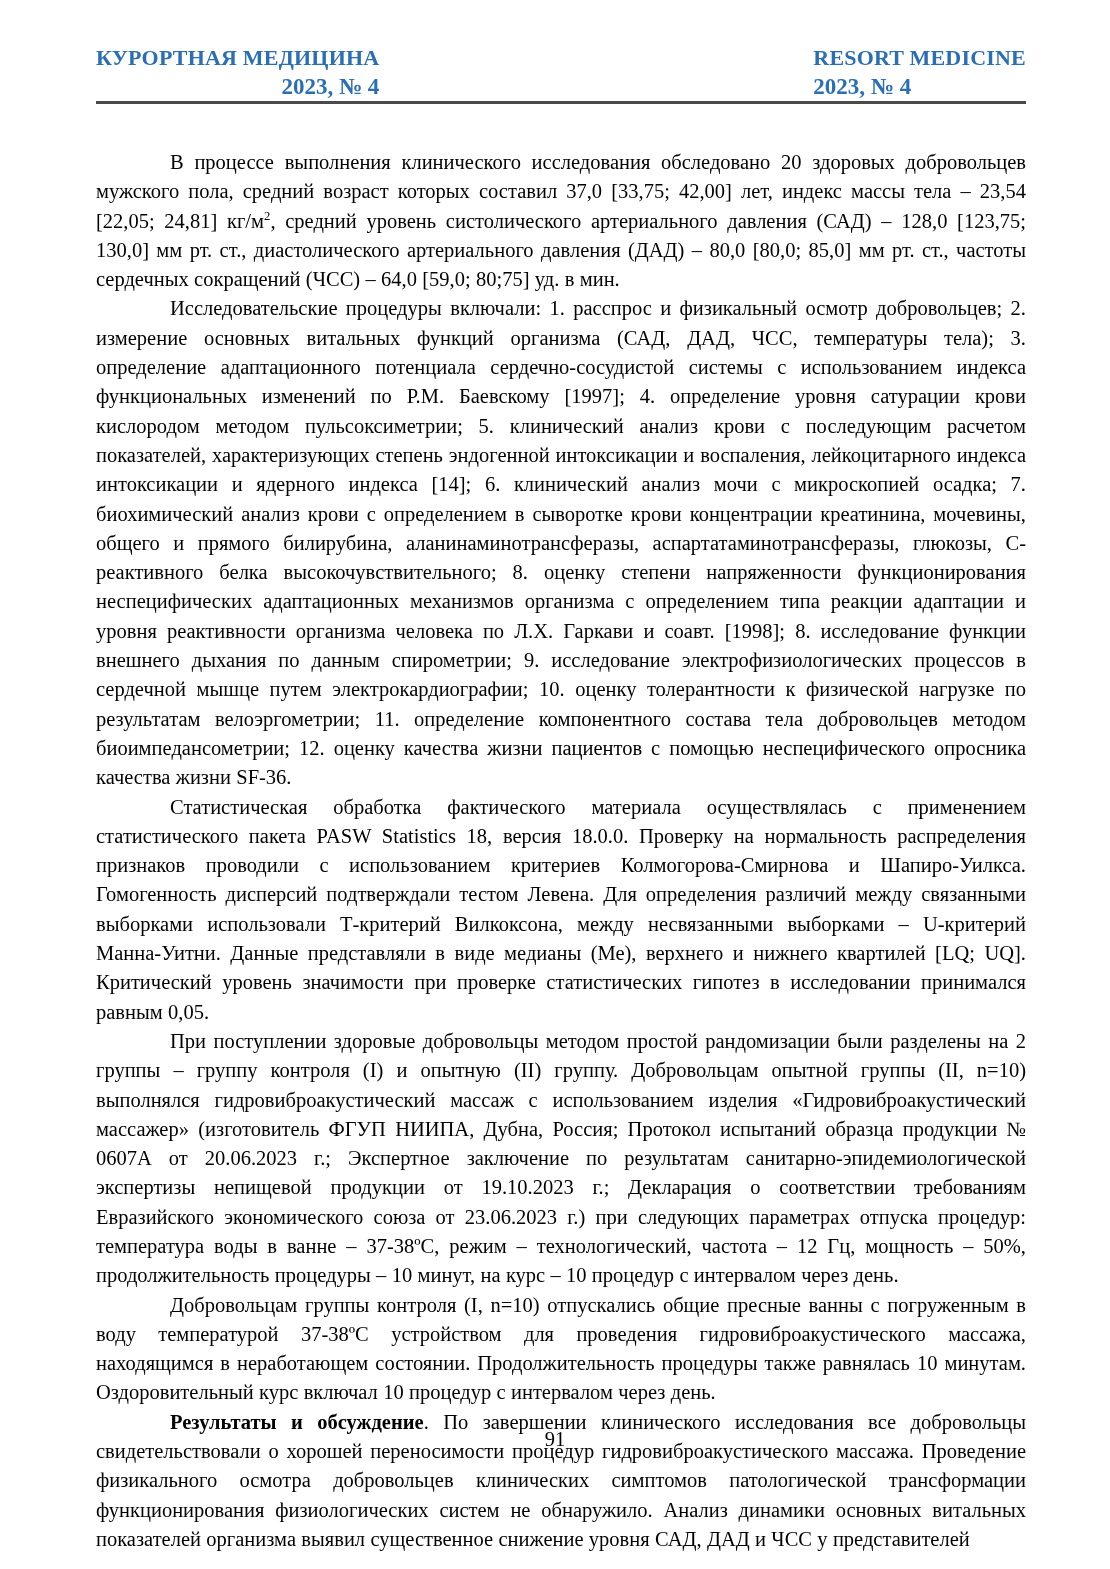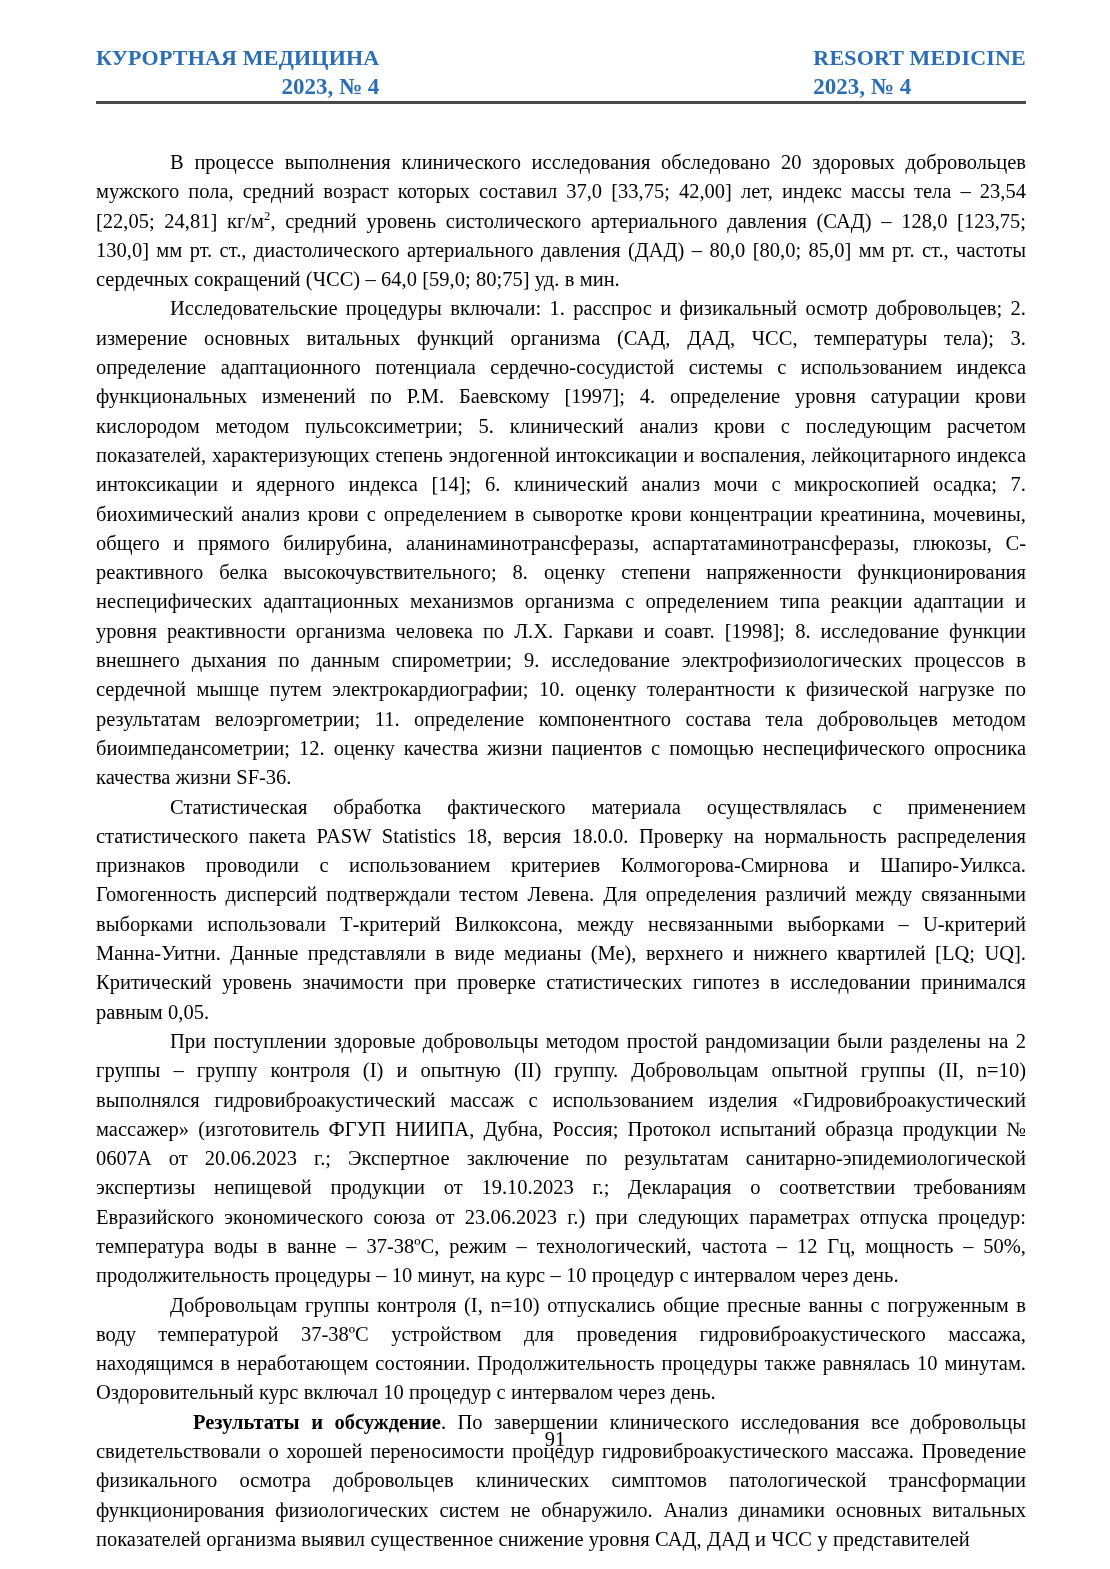--- a/index.html
+++ b/index.html
@@ -75,21 +75,21 @@
     text-indent: 74px;
     text-justify: inter-word;
     word-spacing: 0.2px;
     hyphens: none;
   }
   p.para sup {
     font-size: 0.62em;
     vertical-align: super;
     line-height: 0;
   }
-  .bold-lead { font-weight: bold; margin-left: 23px; }
+  .bold-lead { font-weight: bold; }
 
   
   .folio {
     position: absolute;
     left: 0;
     top: 1428px;
     width: 1110px;
     text-align: center;
     font-size: 20.5px;
     font-family: "Liberation Serif", "DejaVu Serif", serif;

